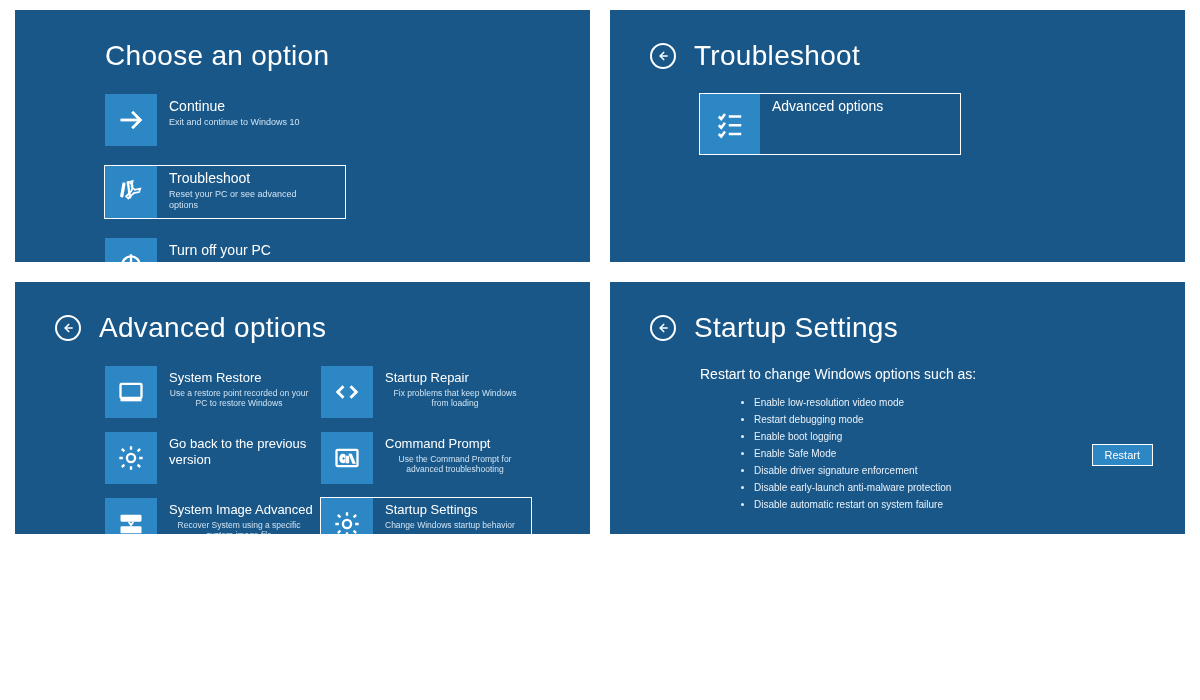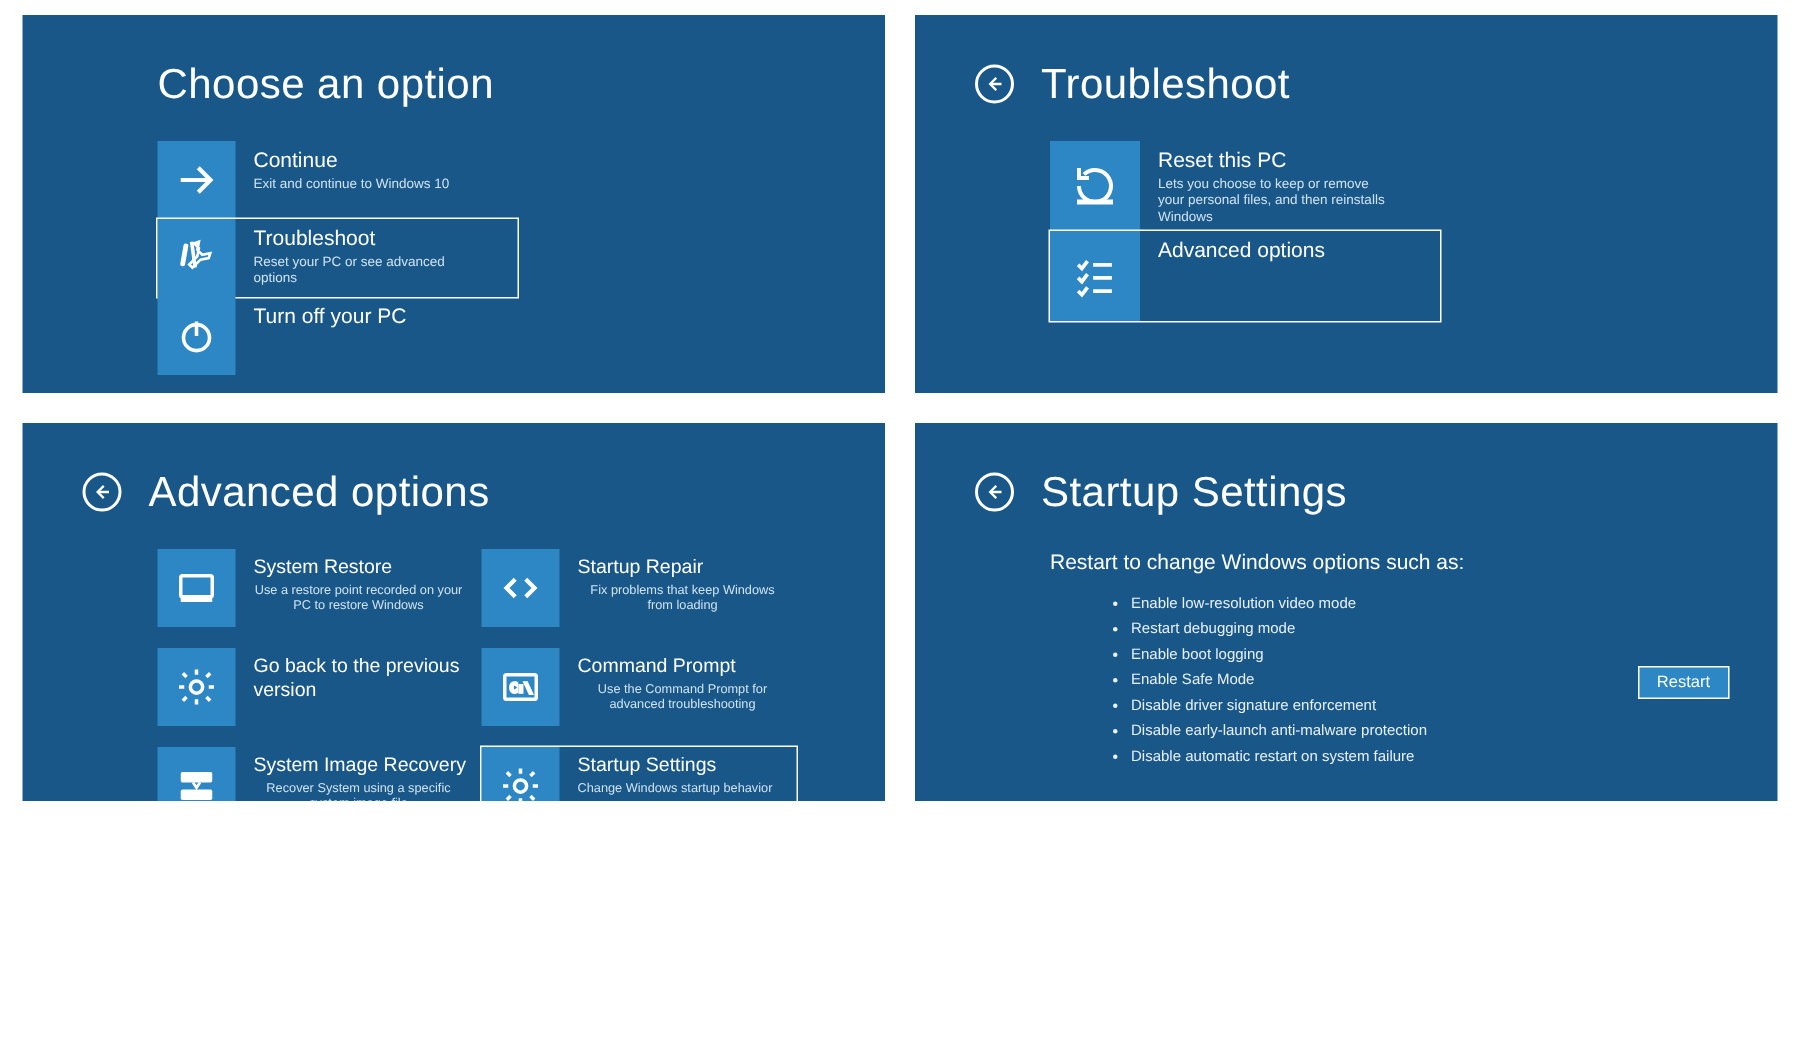--- a/index.html
+++ b/index.html
@@ -48,21 +48,21 @@
     font-size: 28px;
     letter-spacing: 0.3px;
   }
   .screen-title.indent {
     margin-left: 50px;
   }
   .tiles {
     margin-left: 50px;
     display: flex;
     flex-direction: column;
-    gap: 0;
+    gap: 20px;
   }
   .tile {
     display: flex;
     align-items: flex-start;
     gap: 0;
     max-width: 240px;
   }
   .tile.selected {
     outline: 1px solid #fff;
     outline-offset: 0;
@@ -192,33 +192,20 @@
     <div class="screen-header">
       <div class="back-circle">
         <svg width="14" height="14" viewBox="0 0 24 24" fill="none" stroke="#fff" stroke-width="2.6">
             <polyline points="14 5 7 12 14 19"></polyline>
             <line x1="7" y1="12" x2="20" y2="12"></line>
           </svg>
       </div>
       <div class="screen-title">Troubleshoot</div>
     </div>
     <div class="tiles">
-      <div class="tile big">
-        <div class="icon-box">
-          <svg width="32" height="32" viewBox="0 0 24 24" fill="none" stroke="#fff" stroke-width="2">
-              <path d="M4 12a8 8 0 1 0 2.5-5.8"></path>
-              <polyline points="4 3 4 8 9 8"></polyline>
-              <line x1="3" y1="20" x2="21" y2="20" stroke-width="2.6"></line>
-            </svg>
-        </div>
-        <div class="tile-text">
-          <div class="tile-title">Reset this PC</div>
-          <div class="tile-sub">Lets you choose to keep or remove your personal files, and then reinstalls Windows</div>
-        </div>
-      </div>
       <div class="tile big selected">
         <div class="icon-box">
           <svg width="30" height="30" viewBox="0 0 24 24" fill="none" stroke="#fff" stroke-width="2">
               <polyline points="3 6 5 8 8 4"></polyline>
               <line x1="11" y1="6" x2="21" y2="6"></line>
               <polyline points="3 13 5 15 8 11"></polyline>
               <line x1="11" y1="13" x2="21" y2="13"></line>
               <polyline points="3 20 5 22 8 18"></polyline>
               <line x1="11" y1="20" x2="21" y2="20"></line>
             </svg>
@@ -290,21 +277,21 @@
       </div>
       <div class="tile">
         <div class="icon-box">
           <svg width="28" height="28" viewBox="0 0 24 24" fill="#fff">
               <rect x="3" y="4" width="18" height="6" rx="1"></rect>
               <rect x="3" y="14" width="18" height="6" rx="1"></rect>
               <polyline points="10 10 12 13 14 10" fill="none" stroke="#fff" stroke-width="1.6"></polyline>
             </svg>
         </div>
         <div class="tile-text">
-          <div class="tile-title">System Image Recovery</div>
+          <div class="tile-title">System Image Advanced</div>
           <div class="tile-sub">Recover System using a specific system image file</div>
         </div>
       </div>
       <div class="tile selected">
         <div class="icon-box">
           <svg width="28" height="28" viewBox="0 0 24 24" fill="none" stroke="#fff" stroke-width="2">
               <circle cx="12" cy="12" r="3.5"></circle>
               <path d="M12 2v3M12 19v3M4.2 4.2l2.1 2.1M17.7 17.7l2.1 2.1M2 12h3M19 12h3M4.2 19.8l2.1-2.1M17.7 6.3l2.1-2.1"></path>
             </svg>
         </div>

